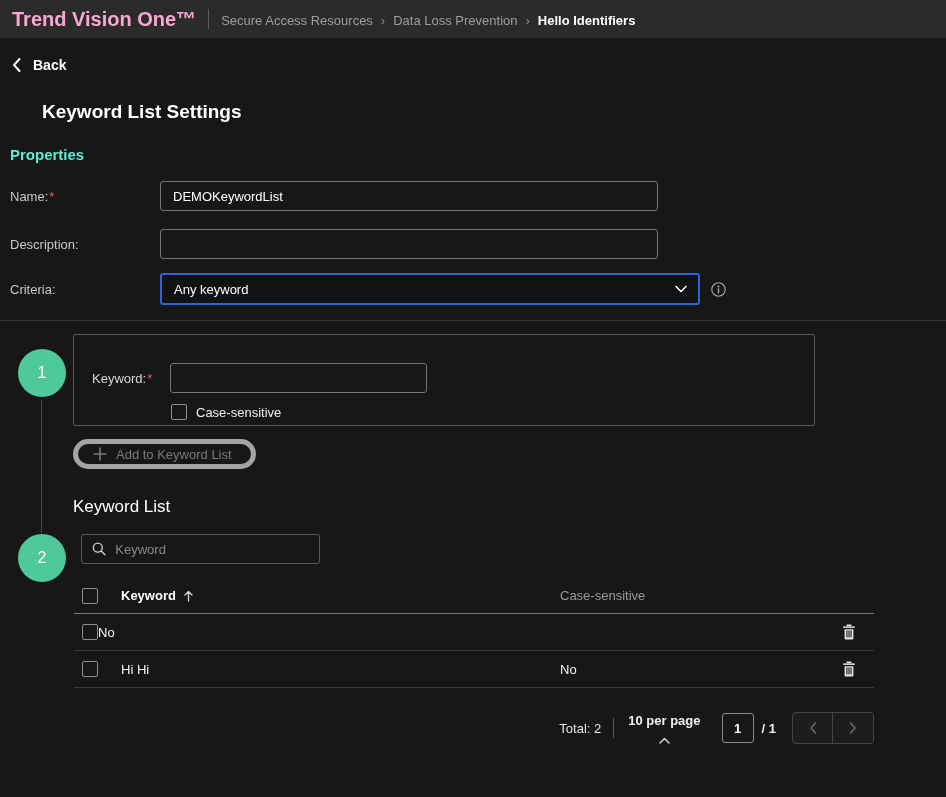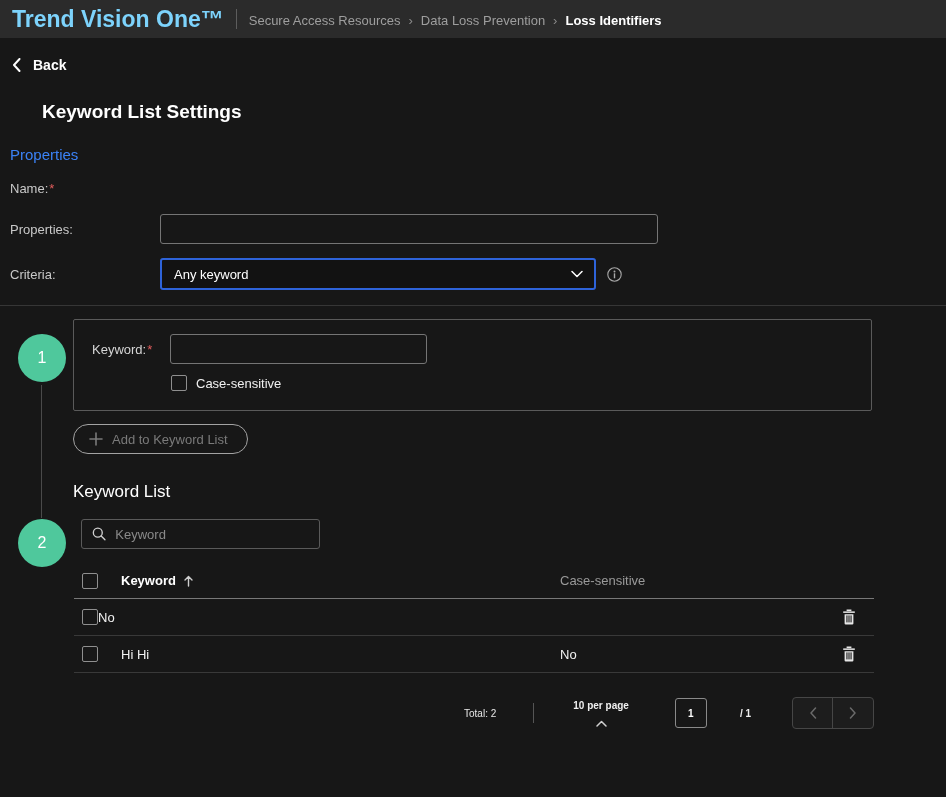--- a/index.html
+++ b/index.html
@@ -9,51 +9,51 @@
     font-family:"Liberation Sans", sans-serif;
     color:#ffffff;
     overflow:hidden;
     position:relative;
   }
   
   .topbar {
     height:38px; background:#2b2b2b;
     display:flex; align-items:center; padding:0 12px;
   }
-  .logo { font-size:23px; font-weight:700; color:#7dd3fc; white-space:nowrap; }
+  .logo { font-size:20px; font-weight:700; color:#f9a8d4; white-space:nowrap; }
   .topbar-divider { width:1px; height:20px; background:#5d5d5d; margin:0 12px; }
   .breadcrumb { display:flex; align-items:center; gap:8px; font-size:13px; color:#9e9e9e; margin-top:2px; }
   .crumb { color:#9e9e9e; cursor:pointer; }
   .crumb-sep { color:#8a8a8a; font-size:13px; }
   .crumb-last { color:#ffffff; font-weight:700; }
 
   
   .content { padding:0 10px; position:relative; }
 
   .back-row {
     margin-top:19px; margin-left:2px;
     display:inline-flex; align-items:center; gap:12px;
     font-size:14px; font-weight:700; color:#fff; cursor:pointer;
   }
 
   .page-title { font-size:19px; font-weight:700; margin-top:25px; color:#fff;margin-left:32px; }
-  .section-title { font-size:15px; font-weight:400; margin-top:23px; color:#3b82f6; }
+  .section-title { font-size:15px; font-weight:700; margin-top:23px; color:#5eead4; }
 
   .form-row { display:flex; align-items:center; margin-top:18px; }
   .form-row.criteria-row { margin-top:14px; }
   .form-label { width:150px; flex:0 0 150px; font-size:13px; color:#c9c9c9; }
   .required { color:#e05c5c; margin-left:1px; }
   .text-input {
     width:498px; height:30px; background:transparent;
     border:1px solid #757575; border-radius:3px;
     color:#fff; font-size:13px; padding:0 12px;
     font-family:"Liberation Sans", sans-serif; outline:none;
   }
   .select-box {
-    width:436px; height:32px; background:#121212;
+    width:540px; height:32px; background:#121212;
     border:2px solid #2e63d9; border-radius:3px;
     display:flex; align-items:center; justify-content:space-between;
     padding:0 11px 0 12px; font-size:13px; cursor:pointer;
   }
   .info-wrap { margin-left:11px; display:flex; align-items:center; cursor:pointer; }
 
   .hr-divider { height:1px; background:#363636; margin:15px -10px 0 -10px; }
 
   
   .steps { position:relative; padding-left:63px; padding-bottom:20px; }
@@ -64,37 +64,37 @@
   }
   .step-circle.c1 { top:15px; }
   .step-circle.c2 { top:200px; }
   .step-connector { position:absolute; left:31px; top:66px; width:1px; height:133px; background:#4a4a4a; }
 
   .step-title { font-size:17px; font-weight:400; color:#fff; }
   .t1 { padding-top:19px; }
   .t2 { margin-top:28px; }
 
   .panel {
-    margin-top:13px; width:799px; height:92px;
+    margin-top:13px; width:742px; height:92px;
     border:1px solid #5a5a5a; border-radius:2px;
-    padding:14px 0 0 18px;
+    padding:28px 0 0 18px;
   }
   .panel-row { display:flex; }
   .panel-label { width:78px; flex:0 0 78px; font-size:13px; color:#d6d6d6; padding-top:8px; }
   .kw-input { width:257px; height:30px; }
   .checkbox-row { display:flex; align-items:center; gap:9px; margin-top:11px; margin-left:1px; }
   .checkbox {
     width:16px; height:16px; border:1px solid #8f8f8f; border-radius:2px;
     background:transparent; cursor:pointer; flex:0 0 16px;
   }
   .checkbox-label { font-size:13px; color:#f0f0f0; }
 
   .add-btn {
     margin-top:13px; height:30px; display:inline-flex; align-items:center; gap:9px;
-    border:1px solid #a3a3a3; border-radius:15px; background:transparent;
+    border:5px solid #a3a3a3; border-radius:15px; background:transparent;
     color:#7a7a7a; font-size:13px; padding:0 19px 0 15px; cursor:default;
     font-family:"Liberation Sans", sans-serif;
   }
 
   .search-box {
     margin-top:17px; margin-left:8px; width:239px; height:30px;
     border:1px solid #5a5a5a; border-radius:3px;
     display:flex; align-items:center; padding:0 10px; gap:9px;
   }
   .search-input {
@@ -111,21 +111,21 @@
   .cell-check { margin-left:8px; }
   .cell-keyword { margin-left:23px; flex:0 0 439px; font-size:13px; color:#f2f2f2; display:flex; align-items:center; gap:8px; }
   .thead .cell-keyword { font-weight:700; color:#fff; cursor:pointer; }
   .cell-case { flex:1; font-size:13px; color:#f2f2f2; }
   .thead .cell-case { color:#9a9a9a; font-weight:400; cursor:pointer; }
   .cell-action { margin-right:18px; cursor:pointer; display:flex; align-items:center; }
 
   
   .pagination {
     margin-top:24px; width:800px; margin-left:1px;
-    display:flex; justify-content:flex-end; align-items:center; font-size:10px;gap:25px;
+    display:flex; justify-content:flex-end; align-items:center; font-size:13px;
   }
   .pg-total { color:#e8e8e8; }
   .pg-divider { width:1px; height:20px; background:#555; margin:0 14px 0 12px; }
   .pg-perpage { display:flex; align-items:center; gap:9px; color:#f0f0f0; cursor:pointer; font-weight:700;flex-direction:column; }
   .pg-pagebox {
     width:32px; height:30px; border:1px solid #8a8a8a; border-radius:3px;
     display:flex; align-items:center; justify-content:center; margin-left:21px;
     color:#fff; cursor:text; font-weight:700;
   }
   .pg-of { margin-left:8px; color:#f0f0f0; font-weight:700; }
@@ -140,45 +140,46 @@
 <body>
 
 <div class="topbar">
   <span class="logo">Trend Vision One™</span>
   <span class="topbar-divider"></span>
   <span class="breadcrumb">
     <span class="crumb">Secure Access Resources</span>
     <span class="crumb-sep">›</span>
     <span class="crumb">Data Loss Prevention</span>
     <span class="crumb-sep">›</span>
-    <span class="crumb crumb-last">Loss Identifiers</span>
+    <span class="crumb crumb-last">Hello Identifiers</span>
   </span>
 </div>
 
 <div class="content">
 
   
   <div class="back-row">
     <svg width="9" height="14" viewBox="0 0 9 14">
       <path d="M7.5 1 L2 7 L7.5 13" stroke="#ffffff" stroke-width="2" fill="none" stroke-linecap="round" stroke-linejoin="round"></path>
     </svg>
     <span>Back</span>
   </div>
 
   
   <div class="page-title">Keyword List Settings</div>
   <div class="section-title">Properties</div>
 
   
   <div class="form-row">
     <span class="form-label"><span>Name:</span><span class="required">*</span></span>
+    <input class="text-input" type="text" value="DEMOKeywordList" style="">
   </div>
 
   <div class="form-row">
-    <span class="form-label">Properties:</span>
+    <span class="form-label">Description:</span>
     <input class="text-input" type="text" value="" style="">
   </div>
 
   <div class="form-row criteria-row">
     <span class="form-label">Criteria:</span>
     <div class="select-box">
       <span>Any keyword</span>
       <svg width="12" height="8" viewBox="0 0 12 8">
         <path d="M1 1.5 L6 6.5 L11 1.5" stroke="#ffffff" stroke-width="1.5" fill="none" stroke-linecap="round" stroke-linejoin="round"></path>
       </svg>

